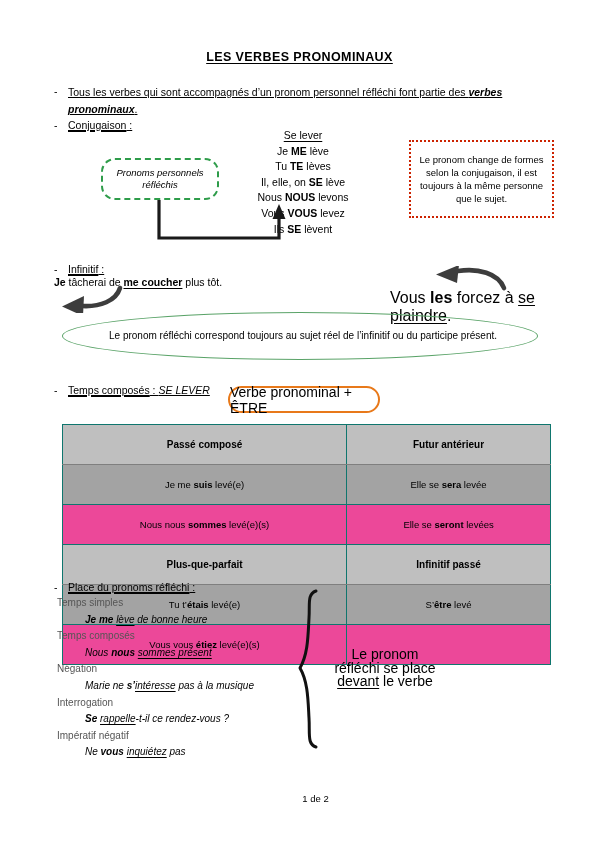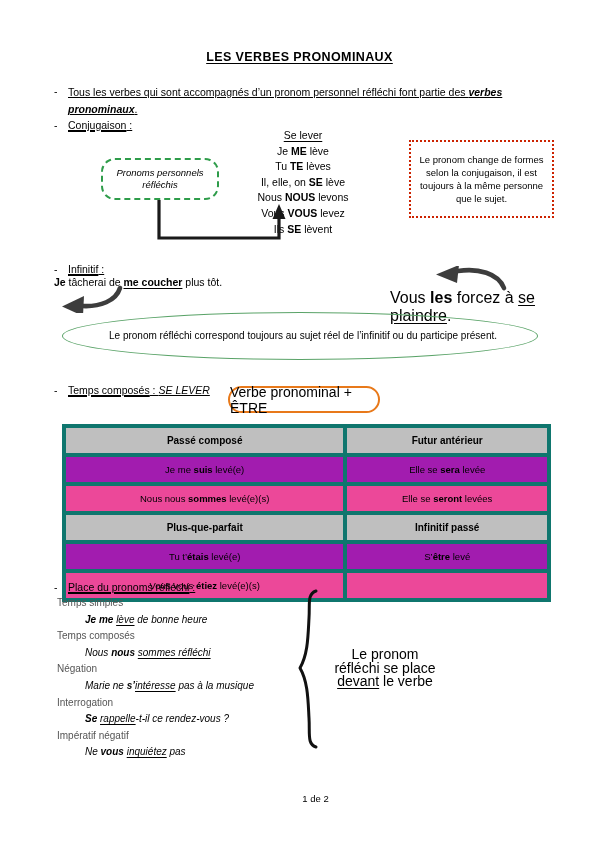--- a/index.html
+++ b/index.html
@@ -206,34 +206,34 @@
   
   .verb-table {
     position: absolute;
     left: 62px;
     top: 424px;
     width: 489px;
     border-collapse: collapse;
     font-size: 9.5px;
   }
   .verb-table td {
-    border: 4px solid #0f766e;
+    border: 1px solid #0f766e;
     text-align: center;
     height: 22px;
-    padding: 7px 4px;
+    padding: 14px 4px;
     box-sizing: border-box;
   }
   .verb-table td.hdr {
     background: #bfbfbf;
     font-weight: bold;
     border-bottom: 1px solid #7f7f7f;
     font-size: 10px;
   }
   .verb-table tr.shade td { background: #ec4899; }
-  .verb-table tr.plain td { background: #a21caf; }
+  .verb-table tr.plain td { background: #a3a3a3; }
 
   
   #place-line {
     left: 54px;
     top: 580px;
     width: 280px;
   }
   .place-list {
     position: absolute;
     left: 57px;
@@ -381,21 +381,21 @@
   <div class="dash-item" id="place-line">
     <span class="dash-mark">-</span>
     <span class="dash-body"><span class="u">Place du pronoms réfléchi</span><span> :</span></span>
   </div>
 
   <div class="place-list">
     <div class="place-cat">Temps simples</div>
     <span class="place-ex"><span class="b">Je </span><span class="b">me</span><span> </span><span class="u">lève</span><span> de bonne heure</span></span>
 
     <div class="place-cat">Temps composés</div>
-    <span class="place-ex"><span>Nous </span><span class="b">nous</span><span> </span><span class="u">sommes réfléchi</span><span></span></span>
+    <span class="place-ex"><span>Nous </span><span class="b">nous</span><span> </span><span class="u">sommes présent</span><span></span></span>
 
     <div class="place-cat">Négation</div>
     <span class="place-ex"><span>Marie ne </span><span class="b">s’</span><span></span><span class="u">intéresse</span><span> pas à la musique</span></span>
 
     <div class="place-cat">Interrogation</div>
     <span class="place-ex"><span></span><span class="b">Se</span><span> </span><span class="u">rappelle</span><span>-t-il ce rendez-vous ?</span></span>
 
     <div class="place-cat">Impératif négatif</div>
     <span class="place-ex"><span>Ne </span><span class="b">vous</span><span> </span><span class="u">inquiétez</span><span> pas</span></span>
   </div>

